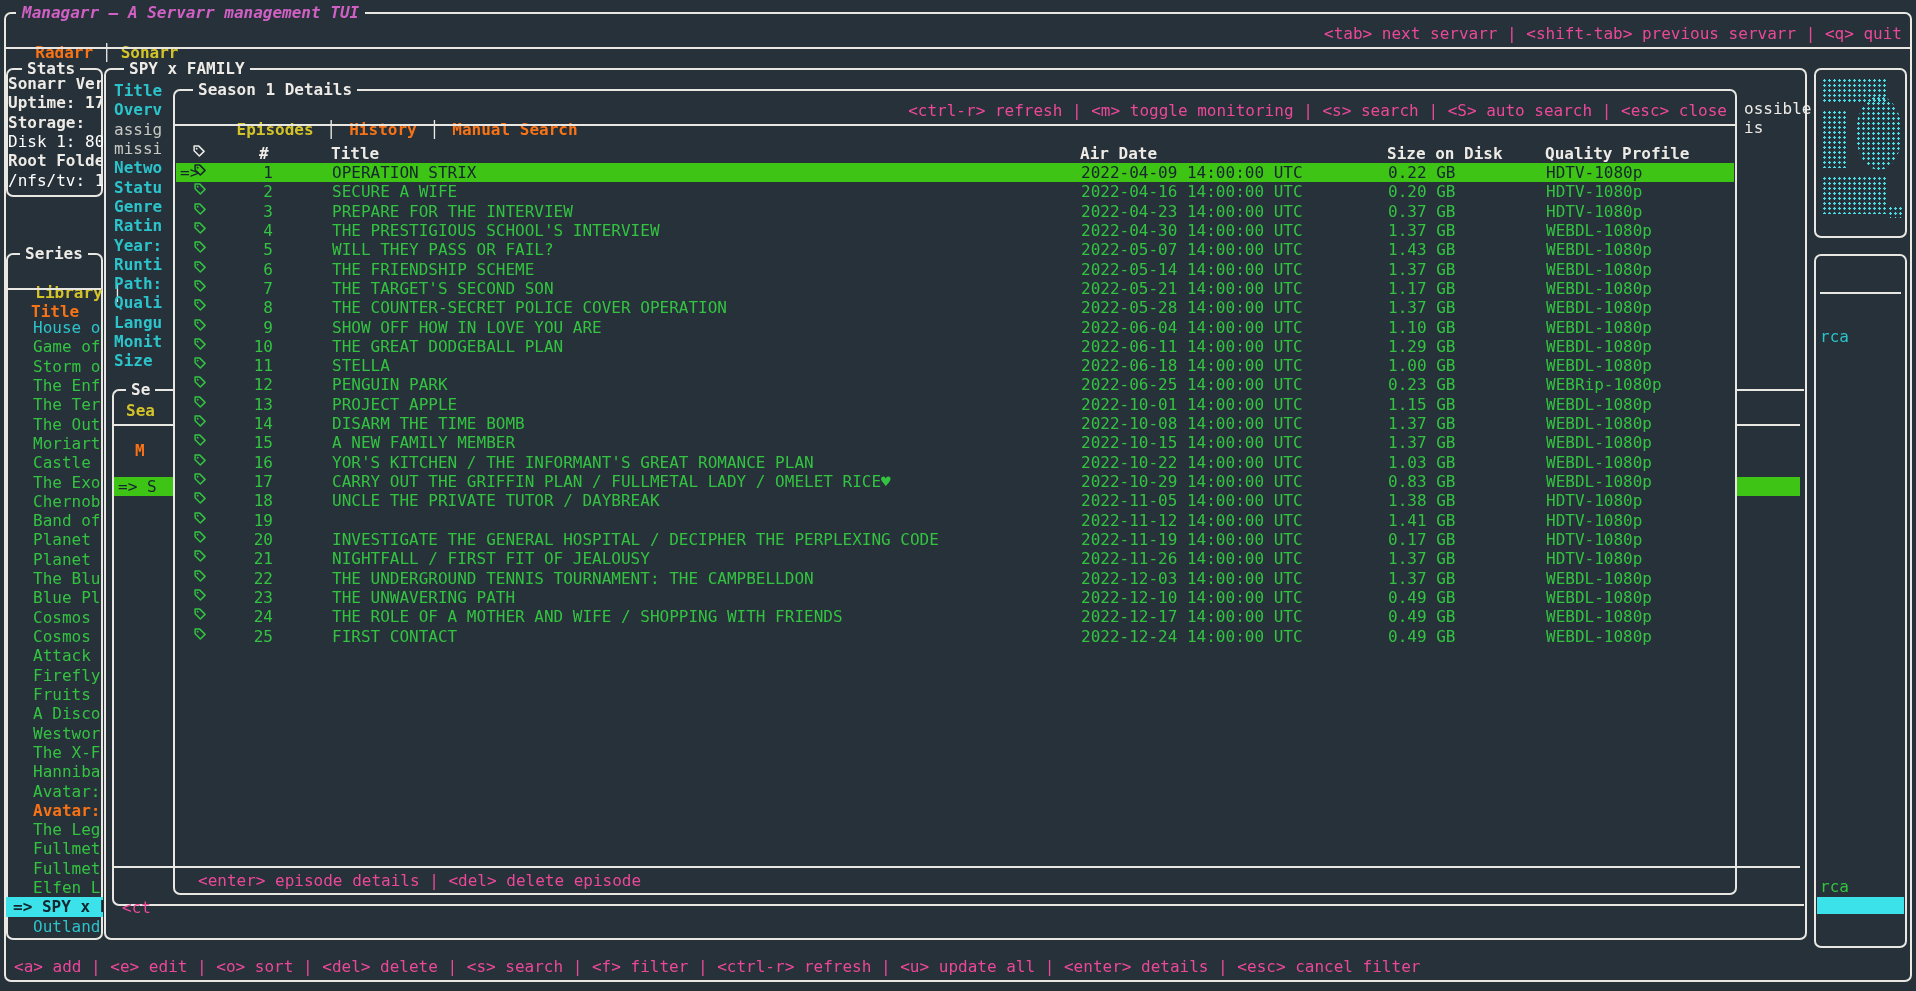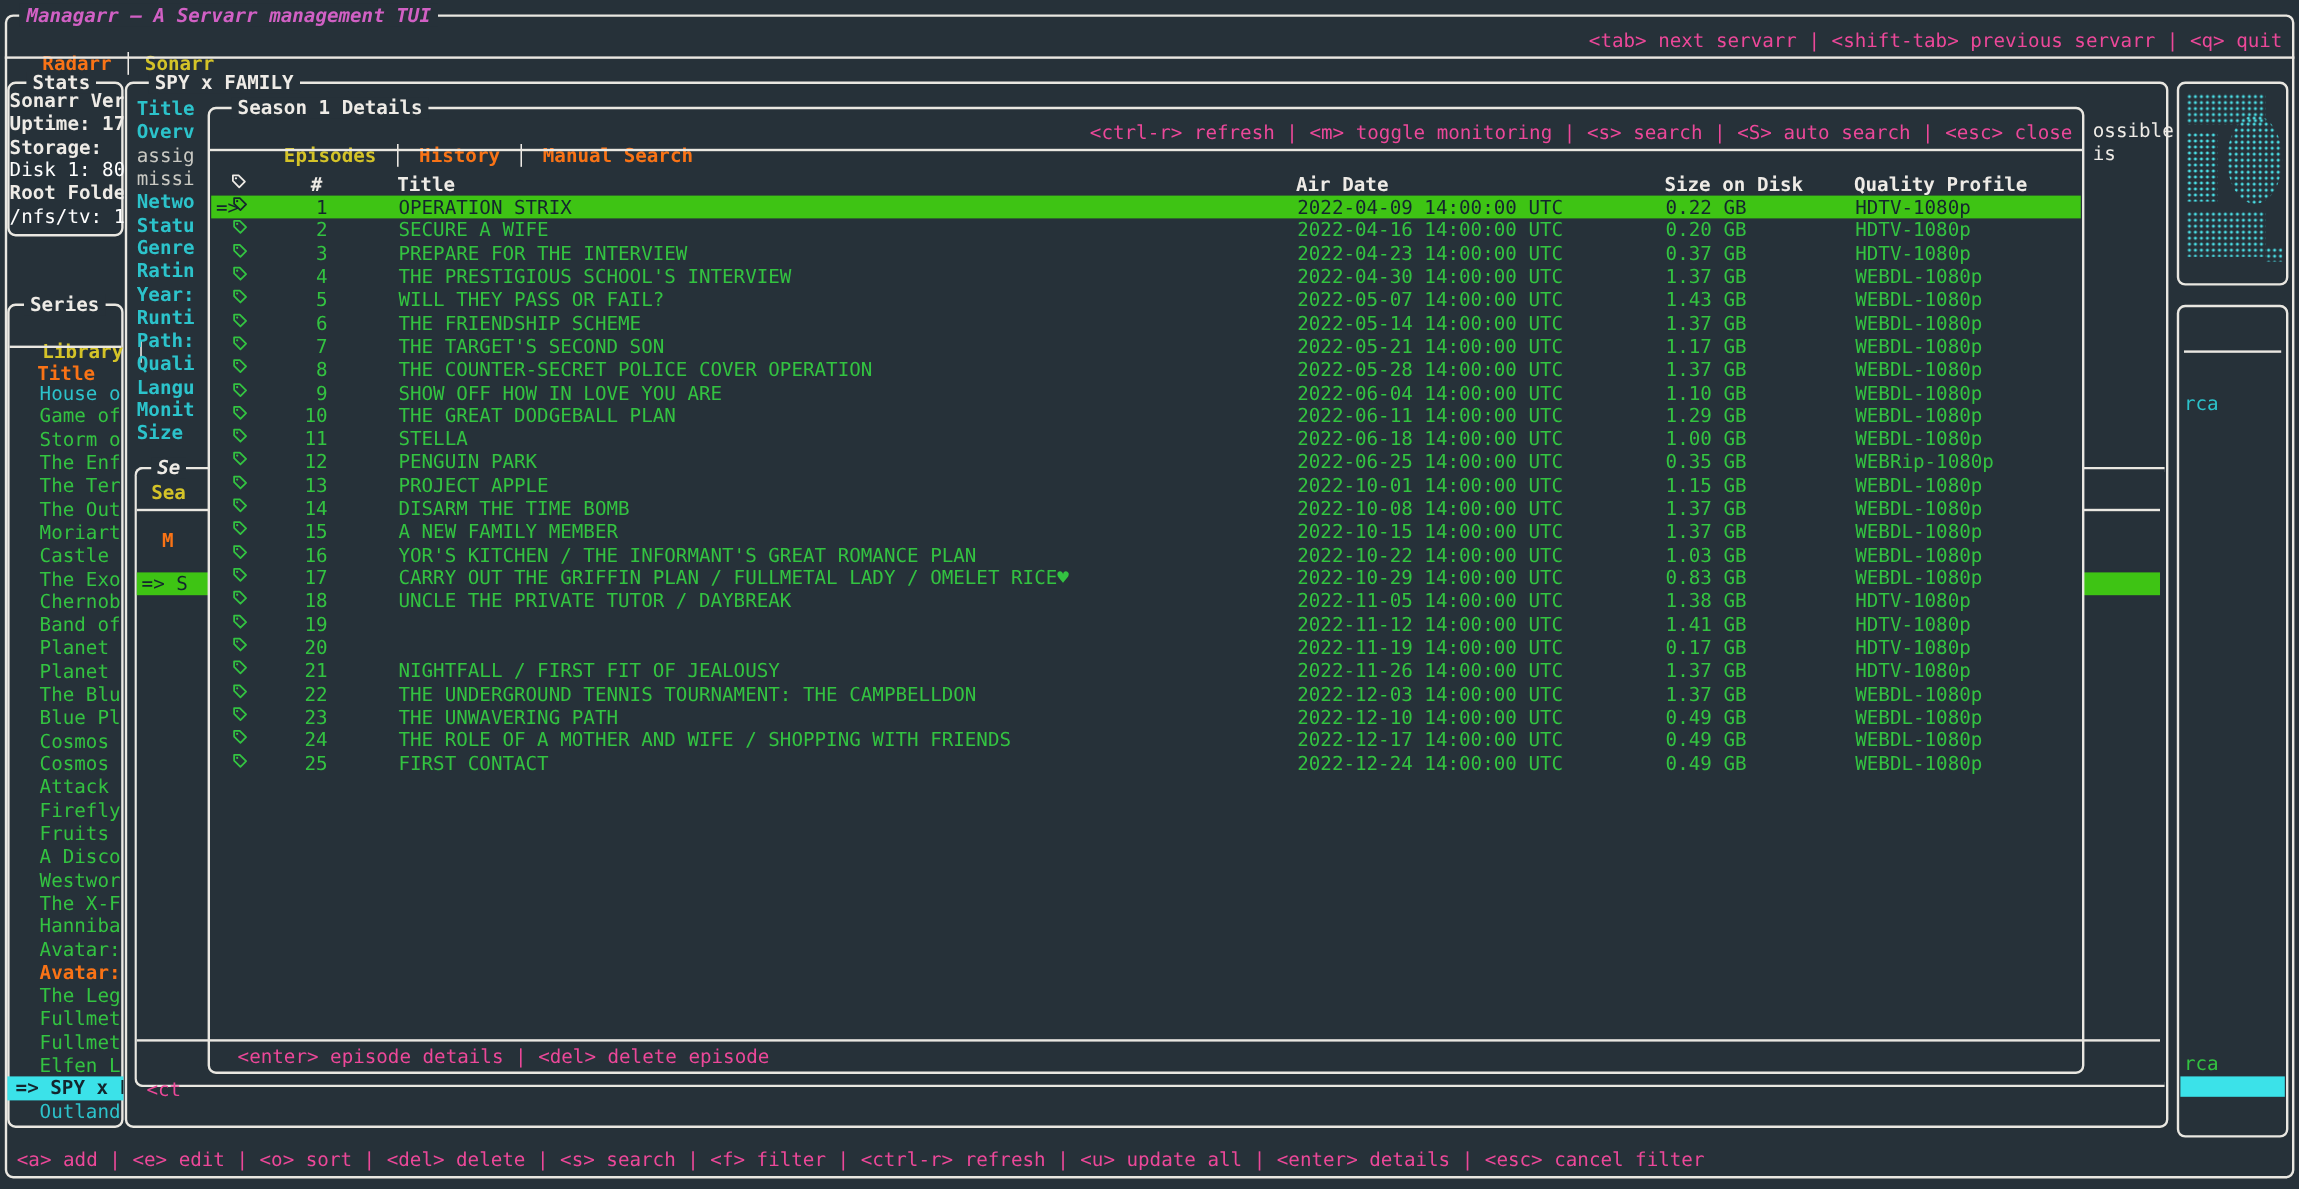--- a/index.html
+++ b/index.html
@@ -121,21 +121,21 @@
     <div class="series-item cyan">Outland</div>
   </div>
 
 <div class="panel" style="left:104px;top:68px;width:1703px;height:872px;"></div>
 <span class="ptitle" style="left:124px;top:60px;">SPY x FAMILY</span>
 <div id="spy-fields" class="abs"><div class="spy-field">Title</div><div class="spy-field">Overv</div><div class="spy-field dimf">assig</div><div class="spy-field dimf">missi</div><div class="spy-field">Netwo</div><div class="spy-field">Statu</div><div class="spy-field">Genre</div><div class="spy-field">Ratin</div><div class="spy-field">Year:</div><div class="spy-field">Runti</div><div class="spy-field">Path:</div><div class="spy-field">Quali</div><div class="spy-field">Langu</div><div class="spy-field">Monit</div><div class="spy-field">Size</div></div>
 <span class="abs dim" style="left:1744px;top:99px;color:#eeebe6;">ossible</span>
 <span class="abs dim" style="left:1744px;top:118px;color:#eeebe6;">is</span>
 
 <div id="seasons-box"></div>
-<span class="ptitle z3" style="left:126px;top:381px;font-style:italic;">Se</span>
+<span class="ptitle z3" style="left:126px;top:381px;">Se</span>
 <span class="abs yellow z3" style="left:126px;top:401px;">Sea</span>
 <div class="hline z3" style="left:114px;top:424px;width:1686px;"></div>
 <span class="abs white z3" style="left:135px;top:441px;">M</span>
 <div id="seasons-green-row" class="abs"><span>=&gt; S</span></div>
 <div class="hline z3" style="left:114px;top:866px;width:1686px;"></div>
 <span class="abs blue z3" style="left:122px;top:898px;">&lt;ct</span>
 
 <div id="season-panel" class="panel opaque">
   <span class="ptitle" style="left:18px;top:-10px;">Season 1 Details</span>
   <div id="sd-hints" class="inner blue">&lt;ctrl-r&gt; refresh | &lt;m&gt; toggle monitoring | &lt;s&gt; search | &lt;S&gt; auto search | &lt;esc&gt; close</div>
@@ -279,21 +279,21 @@
         <span class="c qual">WEBDL-1080p</span>
       </div>
       <div class="ep-row">
         <span class="c iconc"><svg viewBox="0 0 16 16" width="14" height="14">
             <path d="M2.4 2.4 h5.4 l6 6 -5.4 5.4 -6 -6 z" fill="none" stroke="currentColor" stroke-width="1.7" stroke-linejoin="round"></path>
             <circle cx="5.3" cy="5.3" r="1.1" fill="currentColor"></circle>
           </svg></span>
         <span class="c num">12</span>
         <span class="c ttl">PENGUIN PARK</span>
         <span class="c date">2022-06-25 14:00:00 UTC</span>
-        <span class="c size">0.35 GB</span>
+        <span class="c size">0.23 GB</span>
         <span class="c qual">WEBRip-1080p</span>
       </div>
       <div class="ep-row">
         <span class="c iconc"><svg viewBox="0 0 16 16" width="14" height="14">
             <path d="M2.4 2.4 h5.4 l6 6 -5.4 5.4 -6 -6 z" fill="none" stroke="currentColor" stroke-width="1.7" stroke-linejoin="round"></path>
             <circle cx="5.3" cy="5.3" r="1.1" fill="currentColor"></circle>
           </svg></span>
         <span class="c num">13</span>
         <span class="c ttl">PROJECT APPLE</span>
         <span class="c date">2022-10-01 14:00:00 UTC</span>
@@ -364,20 +364,21 @@
         <span class="c date">2022-11-12 14:00:00 UTC</span>
         <span class="c size">1.41 GB</span>
         <span class="c qual">HDTV-1080p</span>
       </div>
       <div class="ep-row">
         <span class="c iconc"><svg viewBox="0 0 16 16" width="14" height="14">
             <path d="M2.4 2.4 h5.4 l6 6 -5.4 5.4 -6 -6 z" fill="none" stroke="currentColor" stroke-width="1.7" stroke-linejoin="round"></path>
             <circle cx="5.3" cy="5.3" r="1.1" fill="currentColor"></circle>
           </svg></span>
         <span class="c num">20</span>
+        <span class="c ttl">INVESTIGATE THE GENERAL HOSPITAL / DECIPHER THE PERPLEXING CODE</span>
         <span class="c date">2022-11-19 14:00:00 UTC</span>
         <span class="c size">0.17 GB</span>
         <span class="c qual">HDTV-1080p</span>
       </div>
       <div class="ep-row">
         <span class="c iconc"><svg viewBox="0 0 16 16" width="14" height="14">
             <path d="M2.4 2.4 h5.4 l6 6 -5.4 5.4 -6 -6 z" fill="none" stroke="currentColor" stroke-width="1.7" stroke-linejoin="round"></path>
             <circle cx="5.3" cy="5.3" r="1.1" fill="currentColor"></circle>
           </svg></span>
         <span class="c num">21</span>

